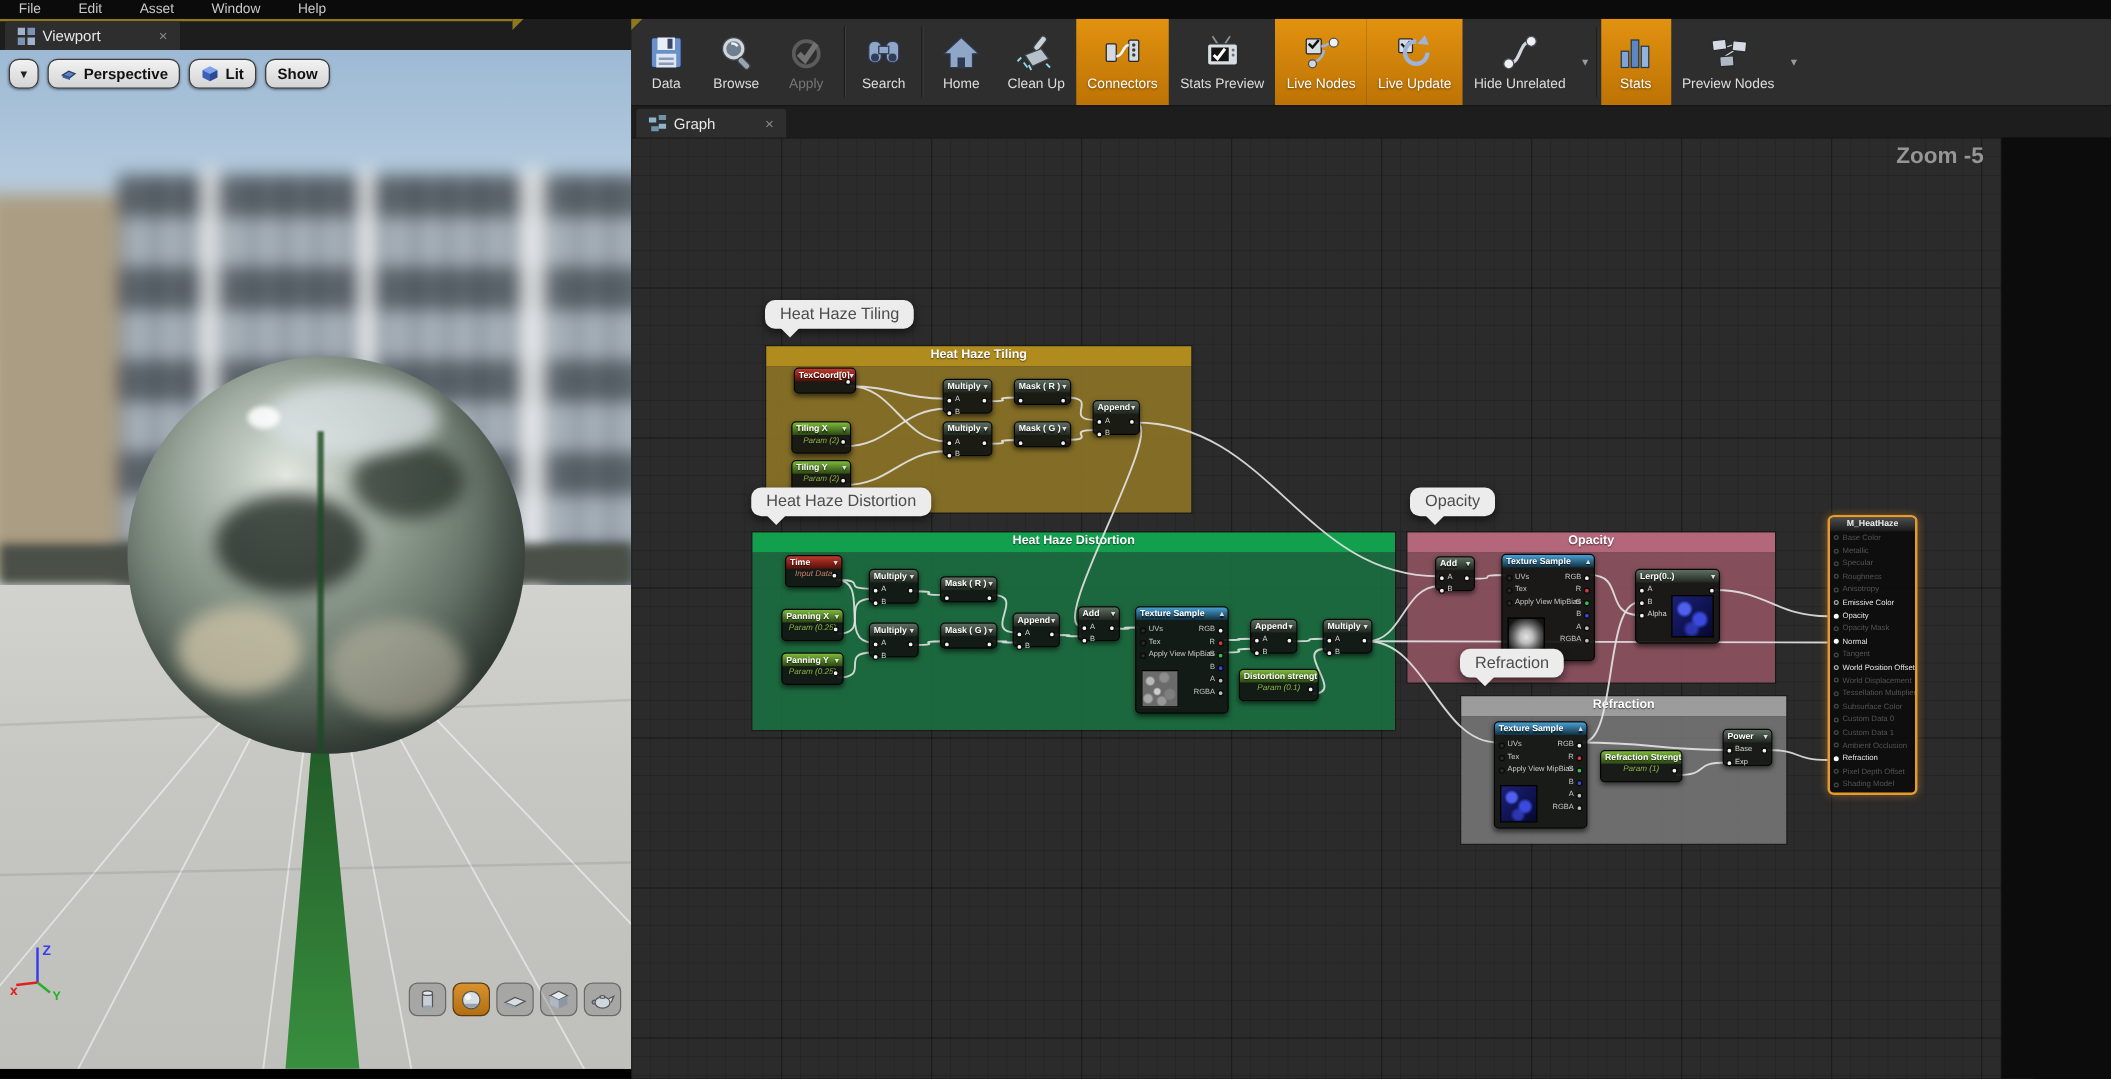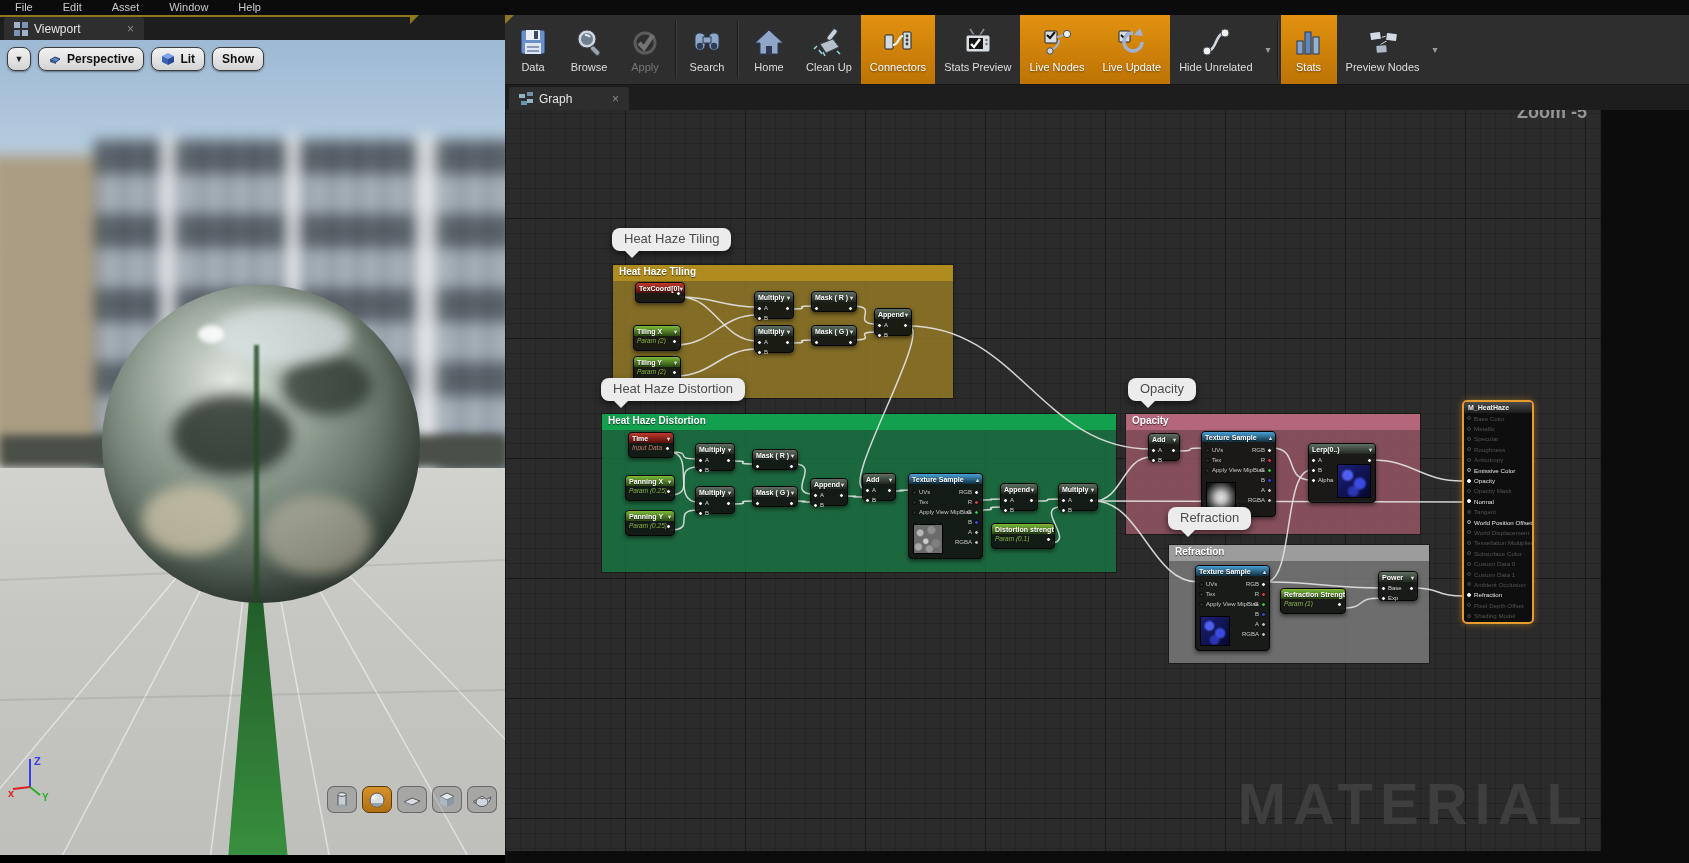--- a/index.html
+++ b/index.html
@@ -60,28 +60,28 @@
   .tb-btn.disabled { color:#767676; }
   .tb-btn.disabled .tb-ico { opacity:0.55; filter:grayscale(1); }
   .tb-sep { width:2px; margin:6px 2px; background:#1c1c1c; border-right:1px solid #3d3d3d; }
   .tb-caret { align-self:center; color:#9a9a9a; font-size:10px; padding:0 4px; }
   .tb-overflow { position:absolute; right:8px; top:24px; color:#d6d6d6; font-size:17px; font-weight:bold; letter-spacing:-2px; }
 
   
   .graph-tabbar { position:absolute; top:85px; left:505px; right:0; height:25px; background:#1d1d1d; z-index:40; }
 
   
-  .graph-canvas { position:absolute; top:98px; left:505px; width:1096px; height:753px; overflow:hidden;
+  .graph-canvas { position:absolute; top:110px; left:505px; width:1096px; height:753px; overflow:hidden;
      background-color:#2b2b2b;
      background-image:
        linear-gradient(rgba(0,0,0,0.33) 1px, transparent 1px),
        linear-gradient(90deg, rgba(0,0,0,0.33) 1px, transparent 1px),
        linear-gradient(rgba(0,0,0,0.13) 1px, transparent 1px),
        linear-gradient(90deg, rgba(0,0,0,0.13) 1px, transparent 1px);
-     background-size:120px 120px, 120px 120px, 15px 15px, 15px 15px; }
+     background-size:120px 120px, 120px 120px, 15px 15px, 15px 15px;text-align:center; }
   .zoom-label { position:absolute; top:4px; right:14px; color:#969696; font-size:18px; font-weight:bold; }
   .watermark { position:absolute; right:12px; bottom:14px; color:#3e3e3e; font-size:58px; font-weight:bold; letter-spacing:7px; }
 
   .comment { position:absolute; border:1px solid rgba(0,0,0,0.35); }
   .comment-bar { height:16px; font-size:10px; font-weight:bold; color:#fff; padding:1px 6px; text-shadow:0 1px 1px rgba(0,0,0,.6); white-space:nowrap; overflow:hidden; }
   .comment-fill { position:absolute; left:0; right:0; top:16px; bottom:0; }
 
   .gtooltip { position:absolute; background:#ececec; color:#4c4c4c; font-size:13px; padding:3px 12px 5px; border-radius:8px; box-shadow:0 3px 7px rgba(0,0,0,0.55); z-index:30; white-space:nowrap; }
   .gtooltip::after { content:""; position:absolute; left:12px; bottom:-7px; border:8px solid transparent; border-top-color:#ececec; border-bottom:none; }
 
@@ -415,21 +415,20 @@
           <rect x="8" y="7" width="6" height="4" fill="#8fb3c9"></rect>
         </svg>
     </span>
     <span>Graph</span>
     <span class="tab-close">×</span>
   </div>
 </div>
 
 <div class="graph-canvas" id="graph-canvas">
   <div class="zoom-label">Zoom -5</div>
-  <div class="watermark">MATERIAL</div>
 <div class="comment" style="left: 107px; top: 166px; width: 342px; height: 135px;">
       <div class="comment-bar" style="background: rgb(176, 140, 30);">Heat Haze Tiling</div>
       <div class="comment-fill" style="background: rgba(151, 124, 38, 0.82);"></div>
     </div>
     <div class="comment" style="left: 96px; top: 315px; width: 516px; height: 160px;">
       <div class="comment-bar" style="background: rgb(18, 160, 79);">Heat Haze Distortion</div>
       <div class="comment-fill" style="background: rgba(26, 115, 66, 0.85);"></div>
     </div>
     <div class="comment" style="left: 620px; top: 315px; width: 296px; height: 122px;">
       <div class="comment-bar" style="background: rgb(180, 102, 122);">Opacity</div>

